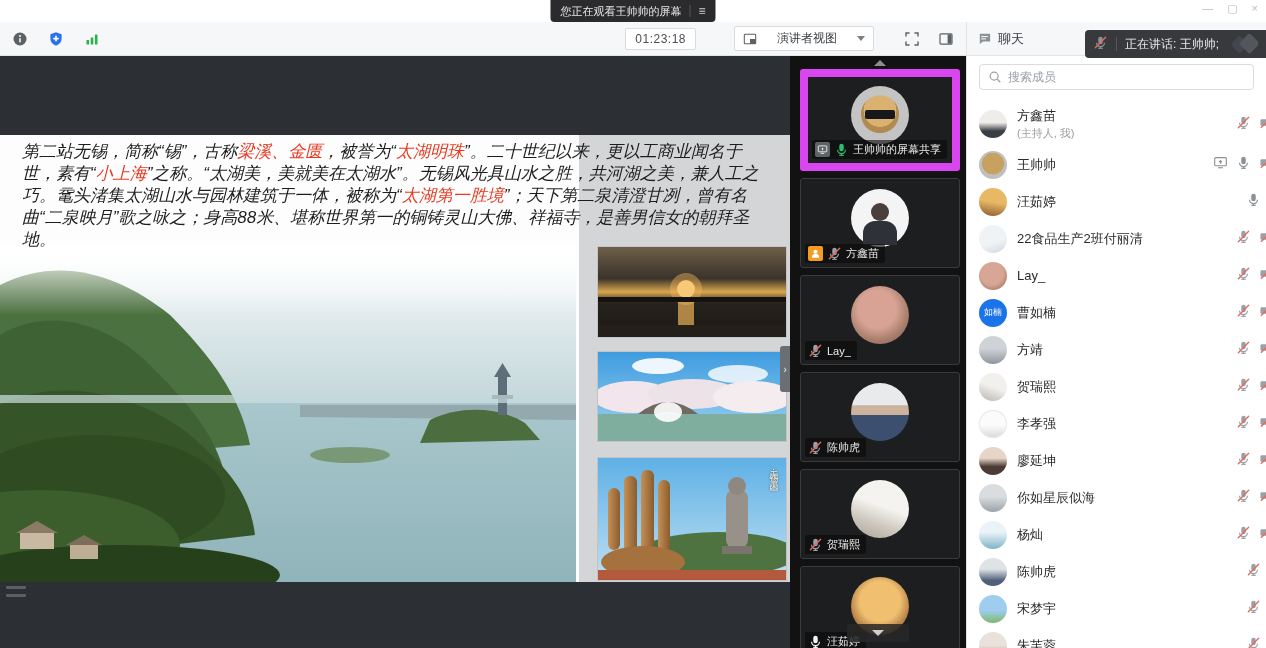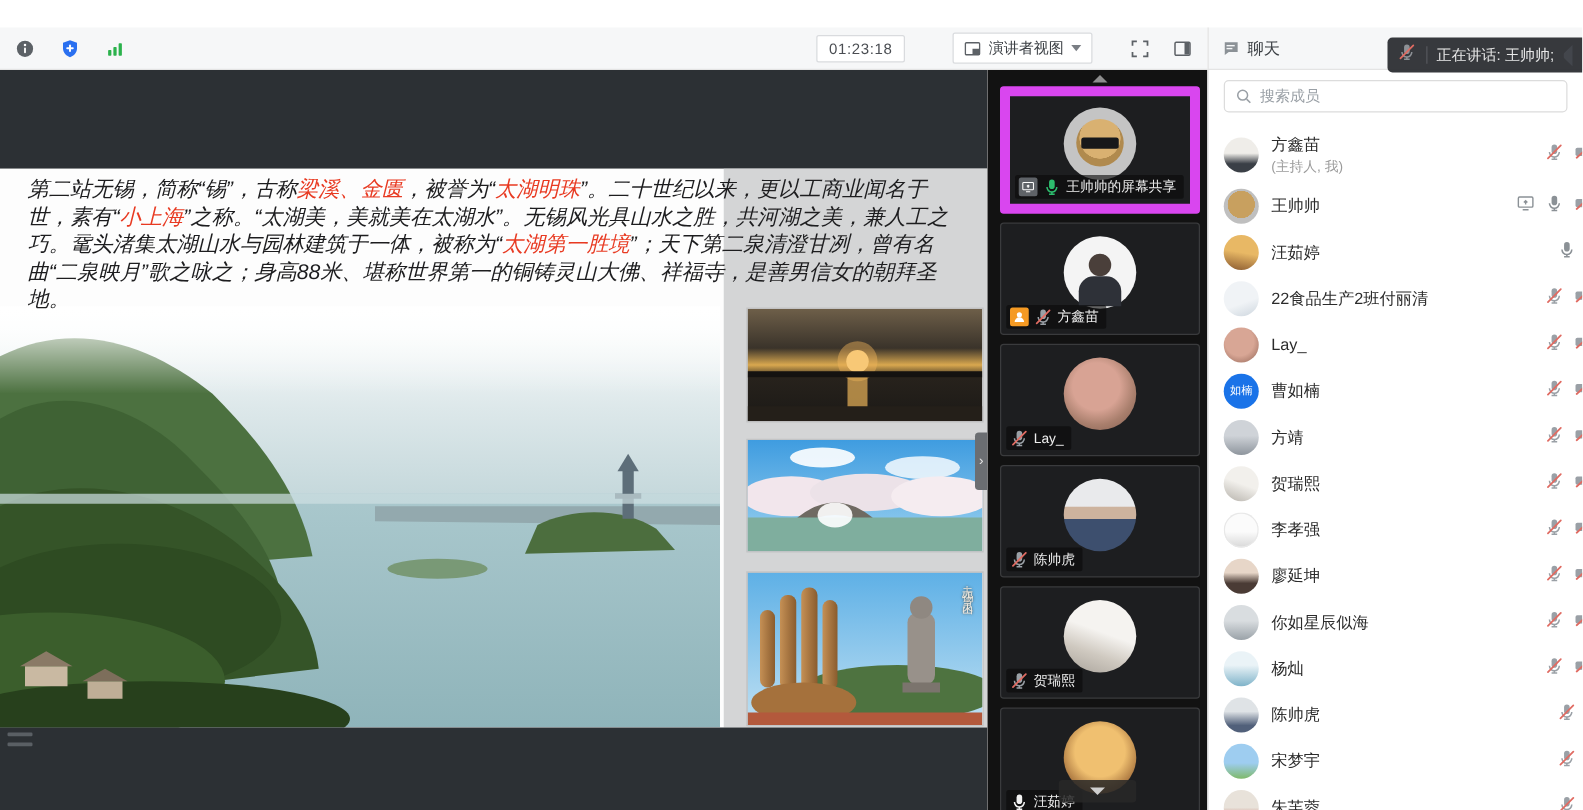--- a/index.html
+++ b/index.html
@@ -17,21 +17,21 @@
   .wincontrols span { cursor:default; }
 
   
   .toolbar { position:absolute; left:0; top:22px; width:966px; height:34px; background:#f6f7f8;
              border-bottom:1px solid #e4e4e4; display:flex; align-items:center; padding:0 8px; }
   .tb-left { display:flex; align-items:center; gap:12px; }
   .tb-spacer { flex:1; }
   .tb-right { display:flex; align-items:center; gap:10px; }
   .timer { font-size:12px; color:#4a4d52; border:1px solid #d9dbde; background:#fff; border-radius:2px;
            padding:3px 9px; letter-spacing:.5px; }
-  .viewbtn { display:flex; align-items:center; gap:6px; font-size:12px; color:#3c4045;
+  .viewbtn { display:flex; align-items:center; gap:20px; font-size:12px; color:#3c4045;
              border:1px solid #d9dbde; background:#fff; border-radius:2px; padding:3px 8px; cursor:pointer; }
   .caret { width:0; height:0; border-left:4px solid transparent; border-right:4px solid transparent; border-top:5px solid #7a7e84; }
   .tb-iconbtn { display:flex; align-items:center; justify-content:center; width:24px; height:24px; cursor:pointer; }
 
   
   .main { position:absolute; top:56px; left:0; width:1266px; height:592px; display:flex; }
 
   
   .share-area { position:relative; width:790px; height:592px; background:#fff; overflow:hidden; }
   .share-top { position:absolute; left:0; top:0; width:790px; height:79px; background:#2c3034; }
@@ -121,39 +121,51 @@
   .mav-13 { background:linear-gradient(180deg,#9ecdf0 0 55%, #7fb96a 100%); }
   .mav-14 { background:linear-gradient(180deg,#e8e2da 0 50%, #b04a3a 100%); }
 
   
   .panel-top { position:absolute; left:966px; top:22px; width:300px; height:34px; background:#f6f7f8;
                border-bottom:1px solid #e4e4e4; border-left:1px solid #e3e3e3; display:flex; align-items:center;
                gap:6px; padding:0 10px; }
   .chat-label { font-size:13px; color:#3c4045; cursor:pointer; }
 
   
-  .toast { position:absolute; right:0; top:30px; width:156px; height:28px; background:rgba(47,49,53,.96);
+  .toast { position:absolute; right:0; top:30px; width:181px; height:28px; background:rgba(47,49,53,.96);
            border-radius:4px 0 0 4px; display:flex; align-items:center; gap:8px; padding:0 8px; z-index:20; }
   .toast-div { width:1px; height:14px; background:#55575c; }
   .toast-text { color:#e8e8e8; font-size:12px; white-space:nowrap; flex:1; }
   .diamonds { position:relative; width:26px; height:20px; overflow:hidden; }
   .diamonds i { position:absolute; background:#4b4e55; transform:rotate(45deg); border-radius:2px; }
   .diamonds i:first-child { width:13px; height:13px; left:1px; top:4px; background:#43464c; }
   .diamonds i:last-child { width:15px; height:15px; left:10px; top:2px; background:#53565d; }
 
   .badge-host { display:inline-flex; align-items:center; justify-content:center; width:15px; height:15px;
                 background:#f59a23; border-radius:2px; }
   .chip-screen { display:inline-flex; align-items:center; justify-content:center; width:15px; height:15px;
                  background:#5f6368; border-radius:2px; }
 </style>
 </head>
 <body>
 
 <div class="app">
 
+  <div class="titlebar">
+    <div class="pill">
+      <span>您正在观看王帅帅的屏幕</span>
+      <span class="pill-div"></span>
+      <span class="pill-menu">≡</span>
+    </div>
+    <div class="wincontrols">
+      <span>—</span>
+      <span>▢</span>
+      <span>×</span>
+    </div>
+  </div>
 
   <div class="toolbar">
     <div class="tb-left">
       <span class="tb-iconbtn">
         <svg viewBox="0 0 16 16" width="16" height="16">
             <circle cx="8" cy="8" r="6.5" fill="#5c6166"></circle>
             <circle cx="8" cy="5" r="1" fill="#fff"></circle>
             <rect x="7.25" y="7" width="1.5" height="4.5" rx=".75" fill="#fff"></rect>
           </svg>
       </span>

